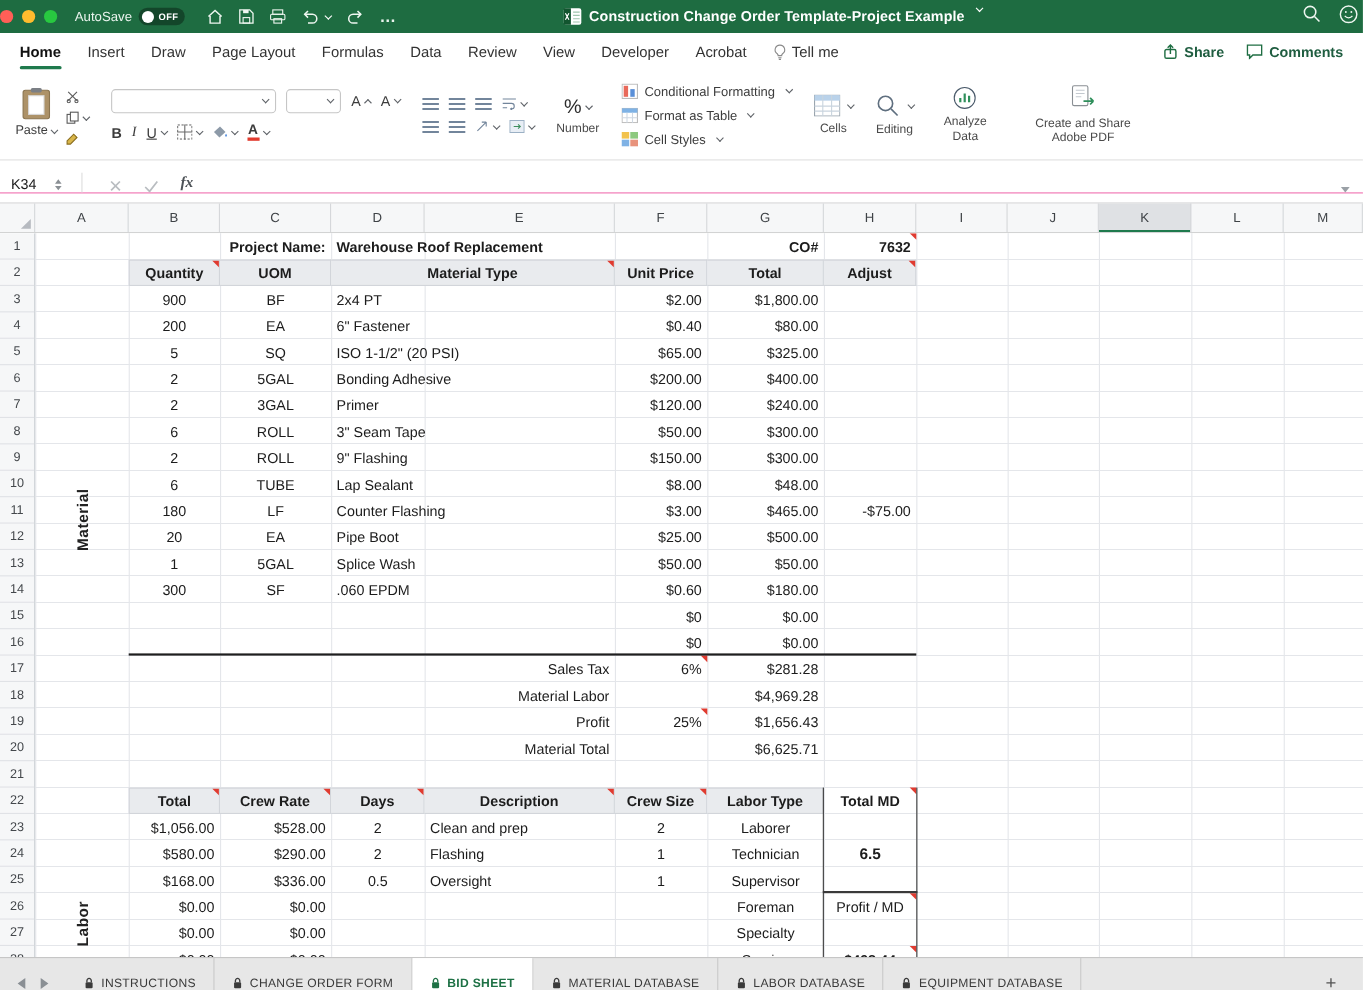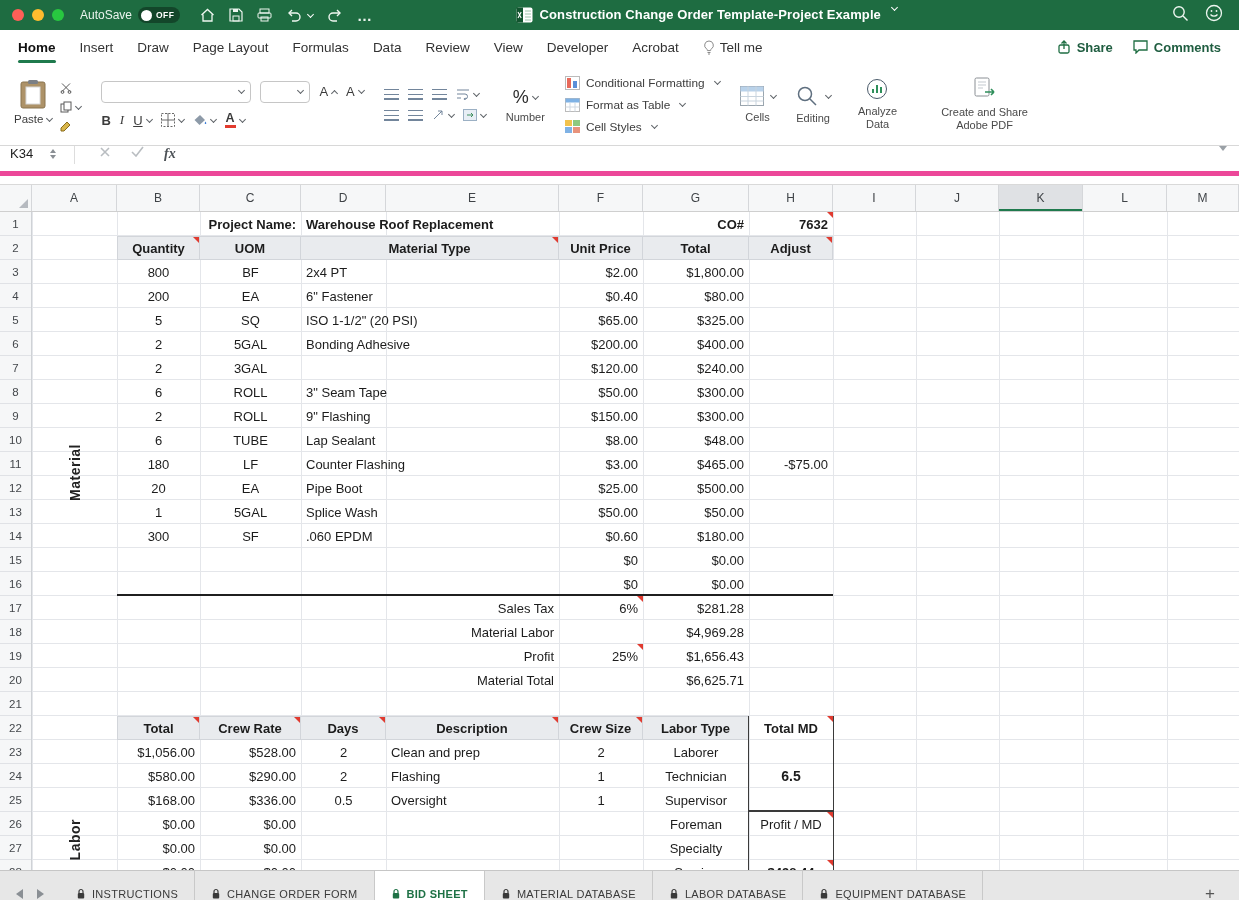--- a/index.html
+++ b/index.html
@@ -1,20 +1,20 @@
 <!DOCTYPE html>
 <html><head>
 <meta charset="utf-8">
 <style>
   *{margin:0;padding:0;box-sizing:border-box}
   html,body{width:1239px;height:900px;overflow:hidden;font-family:"Liberation Sans",sans-serif;background:#fff}
   :root{--cols:32px 85px 83px 101px 85px 173px 84px 106px 84px 83px 83px 84px 84px 1fr;--grn:#1f7a4d;--dkgrn:#1e6c41}
 
   
-  .tbar{height:30px;background:#1e6c41;display:flex;align-items:center;color:#fff;padding:0 12px;gap:10px}
+  .tbar{height:30px;background:#1e6c41;display:flex;align-items:center;color:#fff;padding:0 0;gap:10px}
   .lights{display:flex;gap:8px;margin-right:6px}
   .lt{width:12px;height:12px;border-radius:50%;display:inline-block}
   .lt.red{background:#ff5f57}.lt.yel{background:#febc2e}.lt.grn{background:#28c840}
   .autosave{display:flex;align-items:center;gap:6px}
   .as-lbl{font-size:12px;color:#eaf4ee}
   .pill{width:42px;height:16px;border-radius:9px;background:rgba(0,0,0,.35);display:inline-flex;align-items:center;padding:0 3px;gap:4px}
   .knob{width:11px;height:11px;border-radius:50%;background:#fff;display:inline-block}
   .ptxt{font-size:8.5px;font-weight:700;color:#fff;letter-spacing:.4px;font-style:normal}
   .qicons{display:flex;align-items:center;gap:14px;margin-left:10px}
   .qicons .qi{display:inline-flex;align-items:center;gap:2px;cursor:default}
@@ -53,21 +53,21 @@
   .lns{display:inline-block;width:15px;height:11px;background:repeating-linear-gradient(to bottom,#72859b 0,#72859b 1.5px,transparent 1.5px,transparent 4.6px)}
   .grp.num{gap:3px}
   .pct{font-size:18px;color:#2c2c2c;display:flex;align-items:center;font-weight:400}
   .glabel{font-size:11px;color:#4a4a4a;text-align:center}
   .glabel.two{max-width:120px;line-height:1.2}
   .grp.styles{align-items:flex-start;gap:4px}
   .sbtn{display:flex;align-items:center;gap:6px;font-size:11.8px;color:#3c3c3c;height:18px}
   .bigico{display:flex;align-items:center;gap:3px}
 
   
-  .fbar{height:30px;background:#fff;border-bottom:5px solid #ec4899;display:flex;align-items:flex-start}
+  .fbar{height:30px;background:#fff;border-bottom:1px solid #ec4899;display:flex;align-items:flex-end}
   .nbox{width:60px;display:flex;align-items:center;justify-content:space-between;padding:0 4px 0 10px;font-size:13px;color:#1c1c1c}
   .stp{display:inline-flex;flex-direction:column;gap:2px}
   .stp-u{width:0;height:0;border-left:3.5px solid transparent;border-right:3.5px solid transparent;border-bottom:4px solid #8a8f94}
   .stp-d{width:0;height:0;border-left:3.5px solid transparent;border-right:3.5px solid transparent;border-top:4px solid #8a8f94}
   .fdiv{width:1px;height:18px;background:#ddd;margin:0 14px}
   .fxi{margin:0 10px;display:inline-flex;align-items:center}
   .fx{font-family:"Liberation Serif",serif;font-style:italic;font-weight:700;font-size:14px;color:#4d5257;margin:0 10px}
   .finput{flex:1;height:100%}
   .dwn{width:0;height:0;border-left:4px solid transparent;border-right:4px solid transparent;border-top:5px solid #9aa0a6;margin-right:12px}
   .gap8{height:8px;background:#fff}
@@ -517,21 +517,21 @@
   <div class="r" style="top:24px">
     <div class="c gB hd bl tc flag">Quantity</div>
     <div class="c gC hd tc">UOM</div>
     <div class="c gDE hd tc flag">Material Type</div>
     <div class="c gF hd tc">Unit Price</div>
     <div class="c gG hd tc">Total</div>
     <div class="c gH hd tc flag">Adjust</div>
   </div>
 
   <div class="r" style="top:48px">
-    <div class="c gB tc">800</div>
+    <div class="c gB tc">900</div>
     <div class="c gC tc">BF</div>
     <div class="c gDE">2x4 PT</div>
     <div class="c gF tr">$2.00</div>
     <div class="c gG tr">$1,800.00</div>
     <div class="c gH tr"></div>
   </div>
   <div class="r" style="top:72px">
     <div class="c gB tc">200</div>
     <div class="c gC tc">EA</div>
     <div class="c gDE">6" Fastener</div>
@@ -551,20 +551,21 @@
     <div class="c gB tc">2</div>
     <div class="c gC tc">5GAL</div>
     <div class="c gDE">Bonding Adhesive</div>
     <div class="c gF tr">$200.00</div>
     <div class="c gG tr">$400.00</div>
     <div class="c gH tr"></div>
   </div>
   <div class="r" style="top:144px">
     <div class="c gB tc">2</div>
     <div class="c gC tc">3GAL</div>
+    <div class="c gDE">Primer</div>
     <div class="c gF tr">$120.00</div>
     <div class="c gG tr">$240.00</div>
     <div class="c gH tr"></div>
   </div>
   <div class="r" style="top:168px">
     <div class="c gB tc">6</div>
     <div class="c gC tc">ROLL</div>
     <div class="c gDE">3" Seam Tape</div>
     <div class="c gF tr">$50.00</div>
     <div class="c gG tr">$300.00</div>

